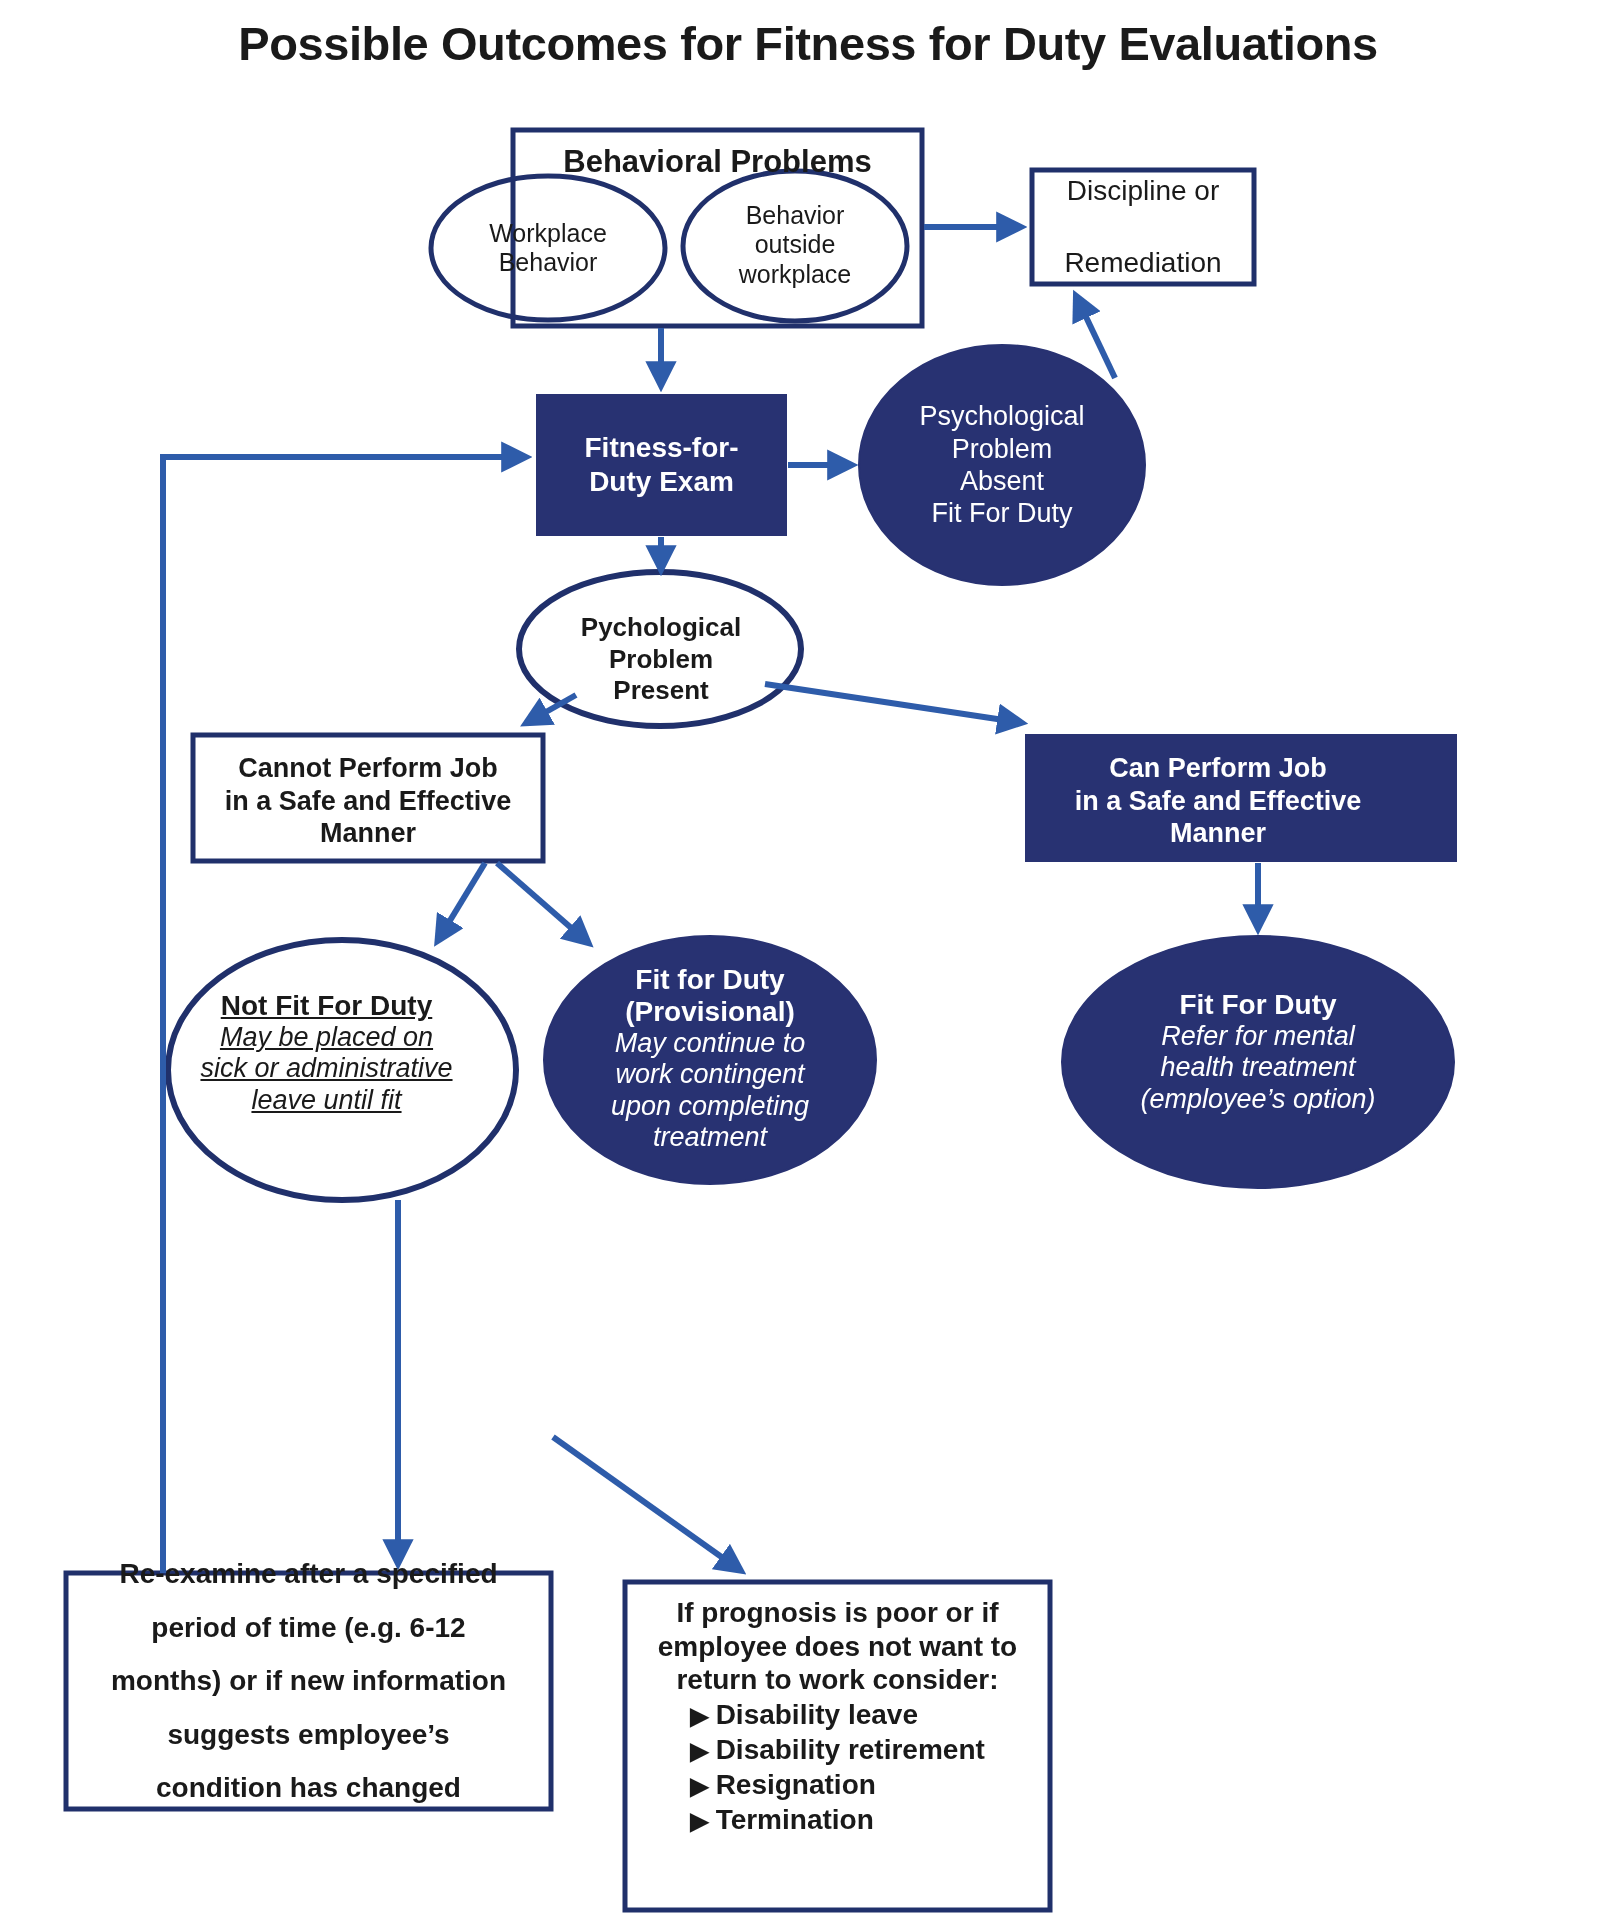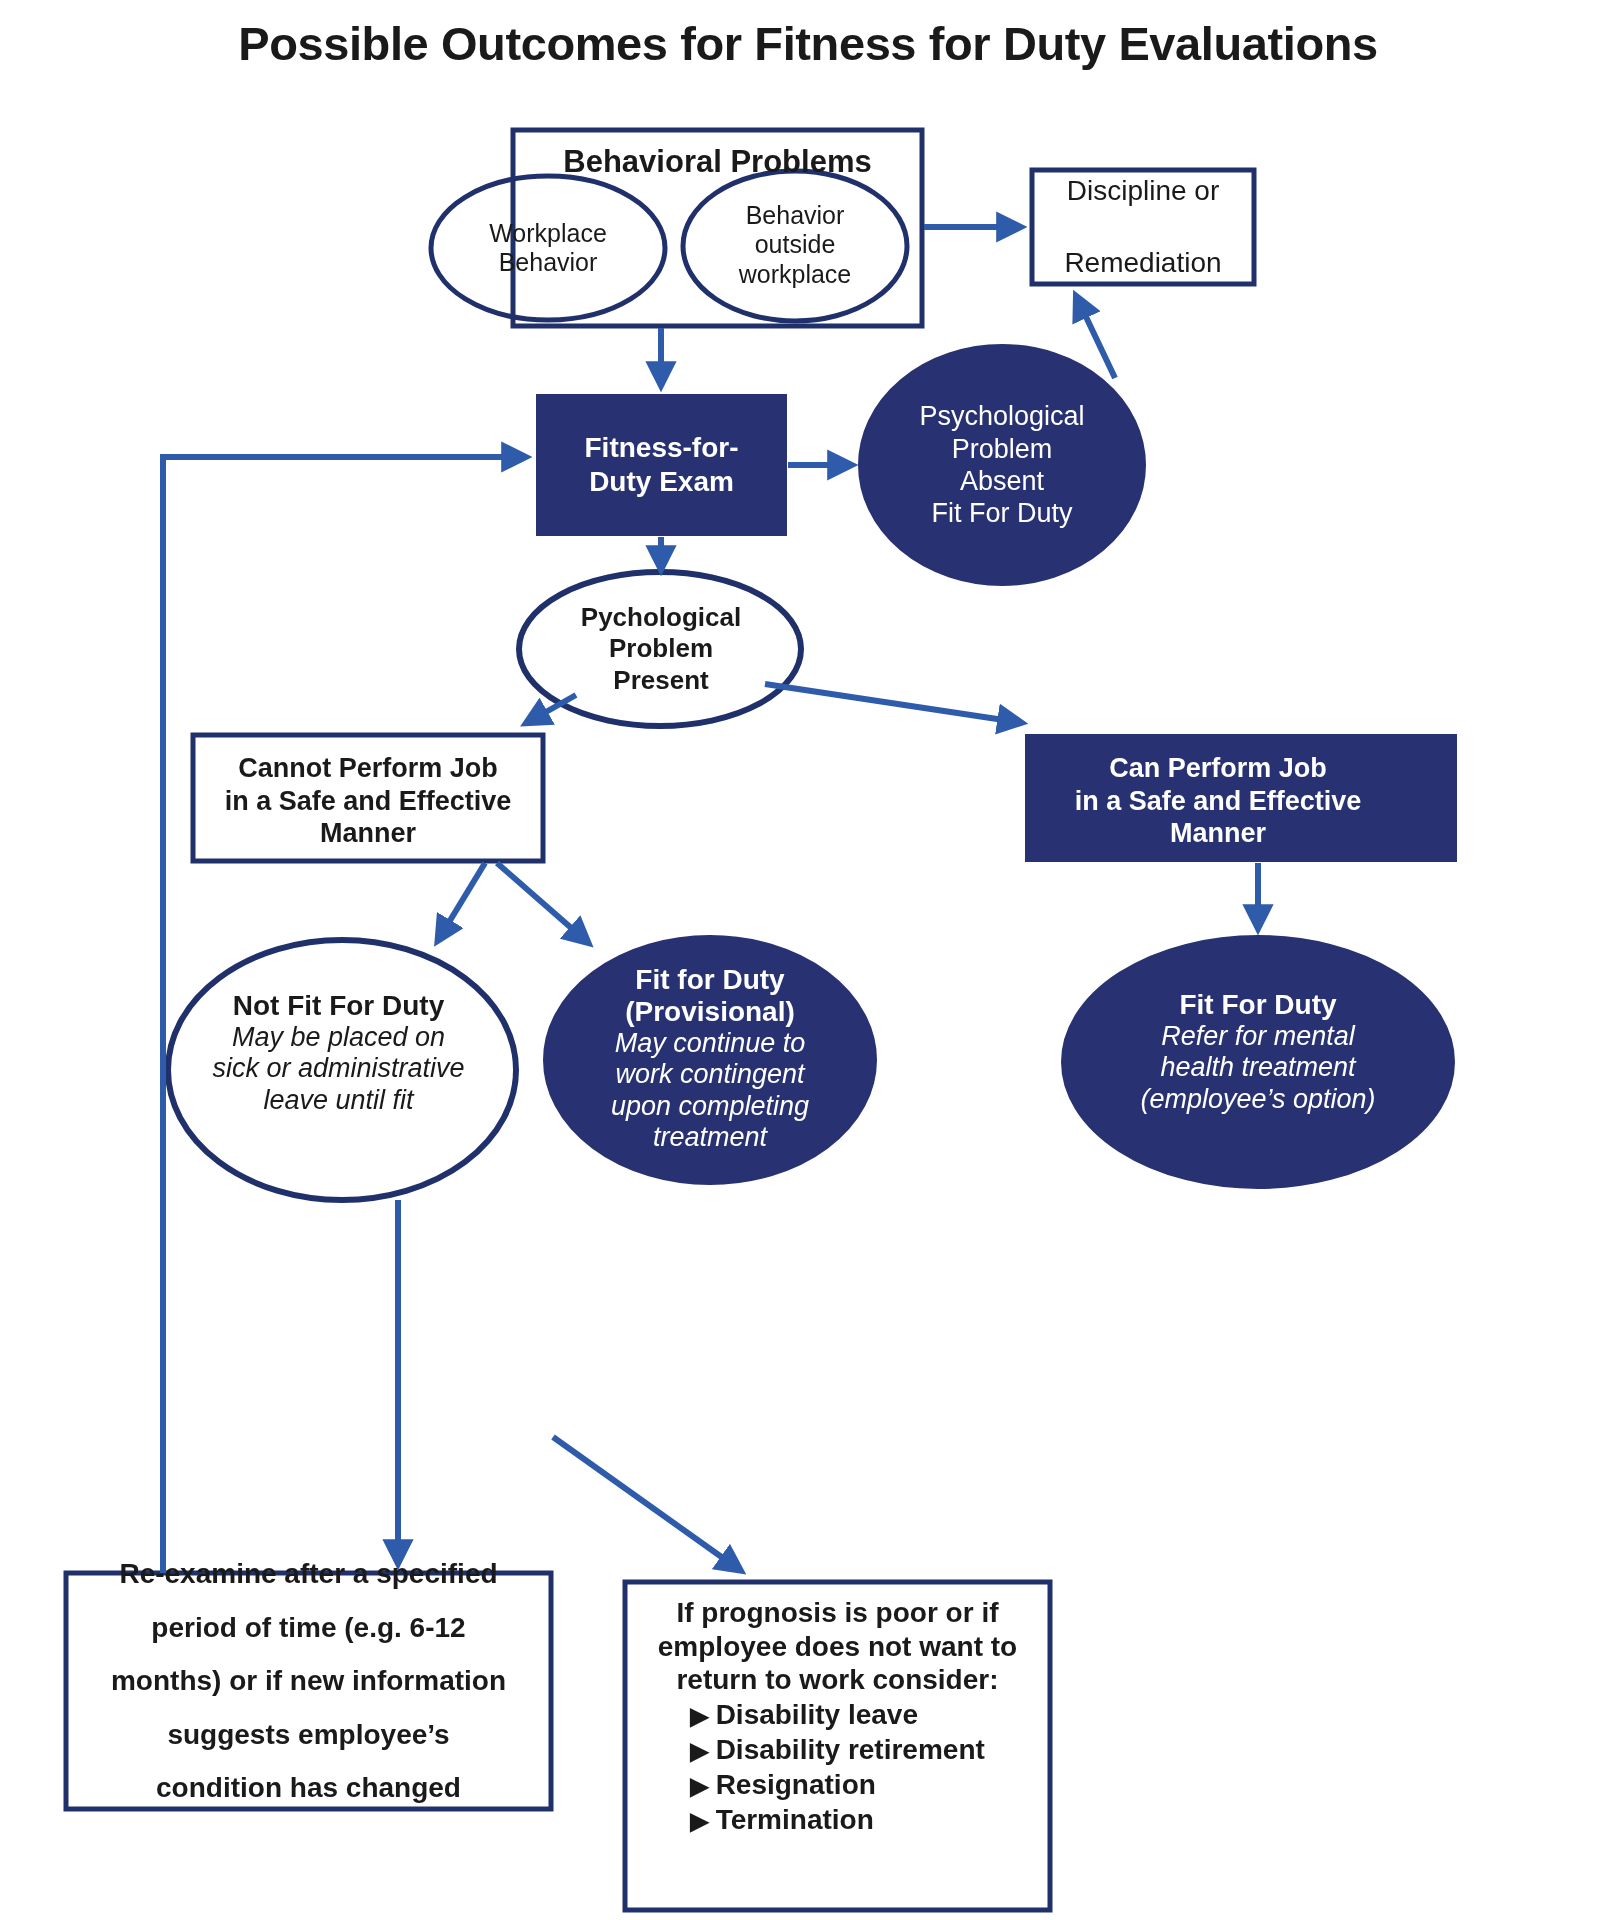--- a/index.html
+++ b/index.html
@@ -164,39 +164,39 @@
     <span>Duty Exam</span>
   </div>
 
   <div class="node-text t-light" id="psych-absent-label" style="left:859px; top:365px; width:286px; height:200px;">
     <span>Psychological</span>
     <span>Problem</span>
     <span>Absent</span>
     <span>Fit For Duty</span>
   </div>
 
-  <div class="node-text t-dark" id="psych-present-label" style="left:520px; top:592px; width:282px; height:114px;">
+  <div class="node-text t-dark" id="psych-present-label" style="left:520px; top:592px; width:282px; height:114px;justify-content:flex-end;">
     <span>Pychological</span>
     <span>Problem</span>
     <span>Present</span>
   </div>
 
   <div class="node-text t-dark perform-label" style="left:188px; top:748px; width:360px; height:106px;">
     <span>Cannot Perform Job</span>
     <span>in a Safe and Effective</span>
     <span>Manner</span>
   </div>
 
   <div class="node-text t-light perform-label" style="left:1026px; top:748px; width:384px; height:106px;">
     <span>Can Perform Job</span>
     <span>in a Safe and Effective</span>
     <span>Manner</span>
   </div>
 
-  <div class="node-text t-dark" style="left:166px; top:970px; width:345px; height:166px;">
+  <div class="node-text t-dark" style="left:154px; top:970px; width:345px; height:166px;text-decoration:underline;">
     <span class="outcome-head">Not Fit For Duty</span>
     <span class="outcome-sub">May be placed on</span>
     <span class="outcome-sub">sick or administrative</span>
     <span class="outcome-sub">leave until fit</span>
   </div>
 
   <div class="node-text t-light" style="left:562px; top:945px; width:296px; height:228px;">
     <span class="outcome-head">Fit for Duty</span>
     <span class="outcome-head">(Provisional)</span>
     <span class="outcome-sub">May continue to</span>

